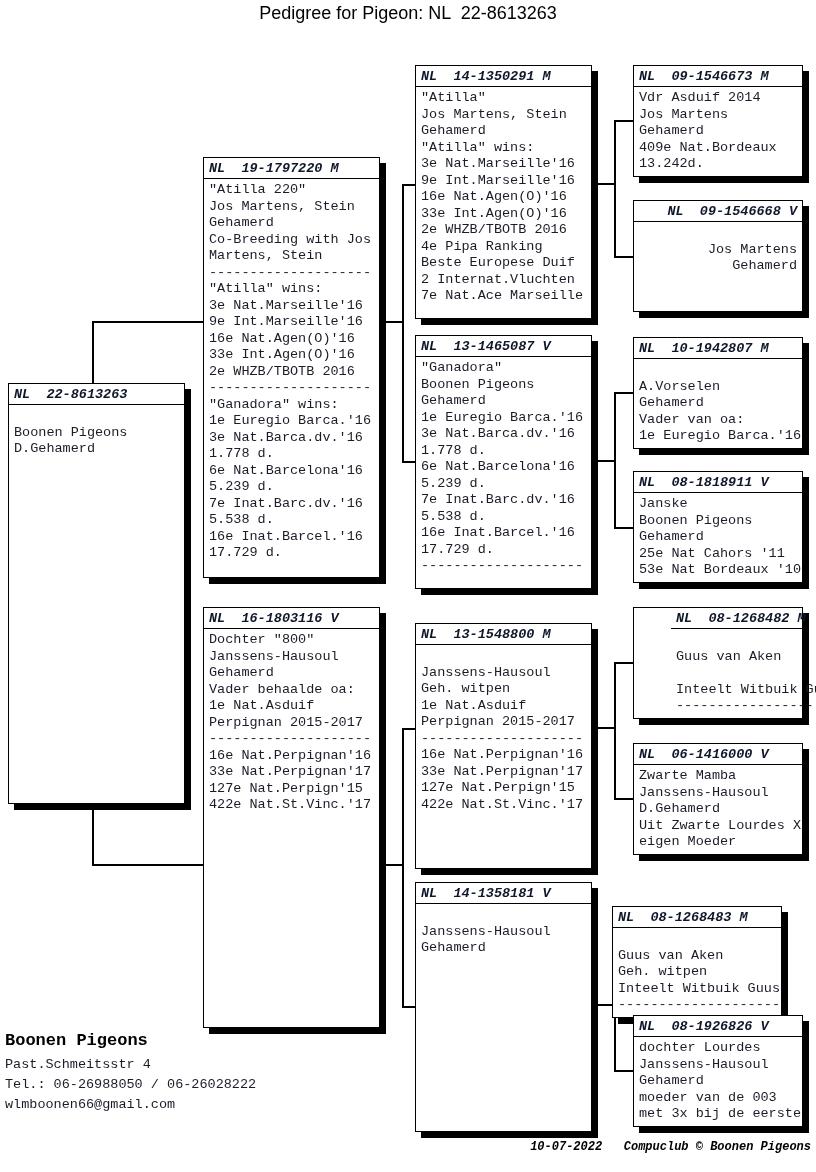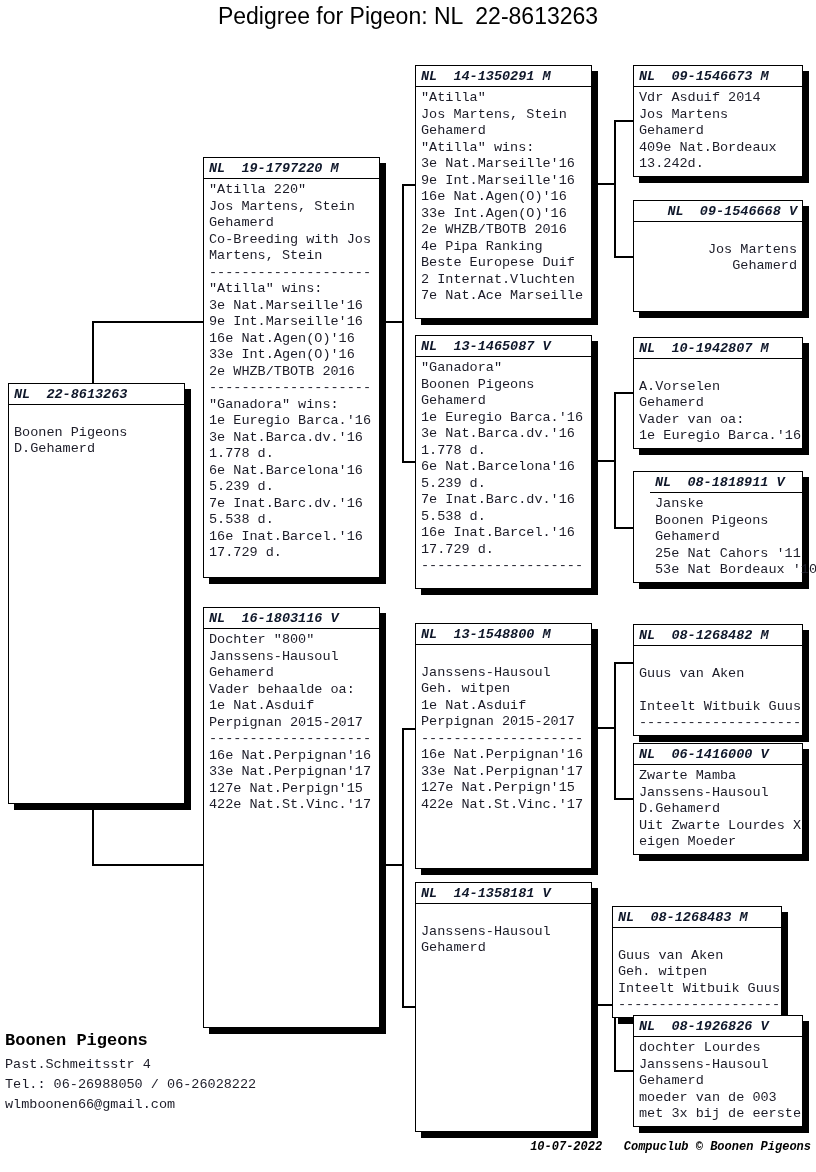--- a/index.html
+++ b/index.html
@@ -3,21 +3,21 @@
 <meta charset="utf-8">
 <style>
   * { margin:0; padding:0; box-sizing:border-box; }
   html,body { background:#e8e8e8; }
   .page {
     position:relative; width:816px; height:1172px; background:#ffffff;
     overflow:hidden; font-family:"Liberation Mono", monospace;
   }
   .title {
     position:absolute; top:3px; left:0; width:100%; text-align:center;
-    font-family:"Liberation Sans", sans-serif; font-size:23px; color:#000;
+    font-family:"Liberation Sans", sans-serif; font-size:18px; color:#000;
     white-space:pre;
   }
   .pbox {
     position:absolute; background:#fff; border:1px solid #000;
     box-shadow:6px 6px 0 #000; color:#1c1c28;
   }
   .ring {
     font-weight:bold; font-style:italic; font-size:13.5px; color:#0f172a;
     padding:3px 5px 2px 5px; border-bottom:1px solid #000; white-space:pre;
   }
@@ -28,22 +28,22 @@
   .b0  { left:8px;   top:383px;  width:177px; height:421px; }
   .b1  { left:203px; top:157px;  width:177px; height:421px; }
   .b2  { left:203px; top:607px;  width:177px; height:421px; }
   .b3  { left:415px; top:65px;   width:177px; height:254px; }
   .b4  { left:415px; top:335px;  width:177px; height:254px; }
   .b5  { left:415px; top:607px;  width:177px; height:246px;margin-top:16px; }
   .b6  { left:415px; top:882px;  width:177px; height:250px; }
   .b7  { left:633px; top:65px;   width:170px; height:112px; }
   .b8  { left:633px; top:200px;  width:170px; height:112px;text-align:right; }
   .b9  { left:633px; top:337px;  width:170px; height:112px; }
-  .b10 { left:633px; top:471px;  width:170px; height:112px;padding-left:16px; }
-  .b11 { left:633px; top:624px;  width:170px; height:112px; }
+  .b10 { left:633px; top:471px;  width:170px; height:112px; }
+  .b11 { left:633px; top:607px;  width:170px; height:112px;padding-left:37px; }
   .b12 { left:633px; top:743px;  width:170px; height:112px; }
   .b13 { left:612px; top:878px;  width:170px; height:112px;margin-top:28px; }
   .b14 { left:633px; top:1015px; width:170px; height:112px; }
   
   .ln { position:absolute; background:#000; }
   .lh { height:2px; }
   .lv { width:2px; }
   .owner { position:absolute; left:5px; top:1031px; color:#1c1c28; }
   .owner-name { font-size:17px; font-weight:bold; color:#000; margin-bottom:5px; }
   .owner-line { font-size:13.5px; line-height:20px; white-space:pre; }

